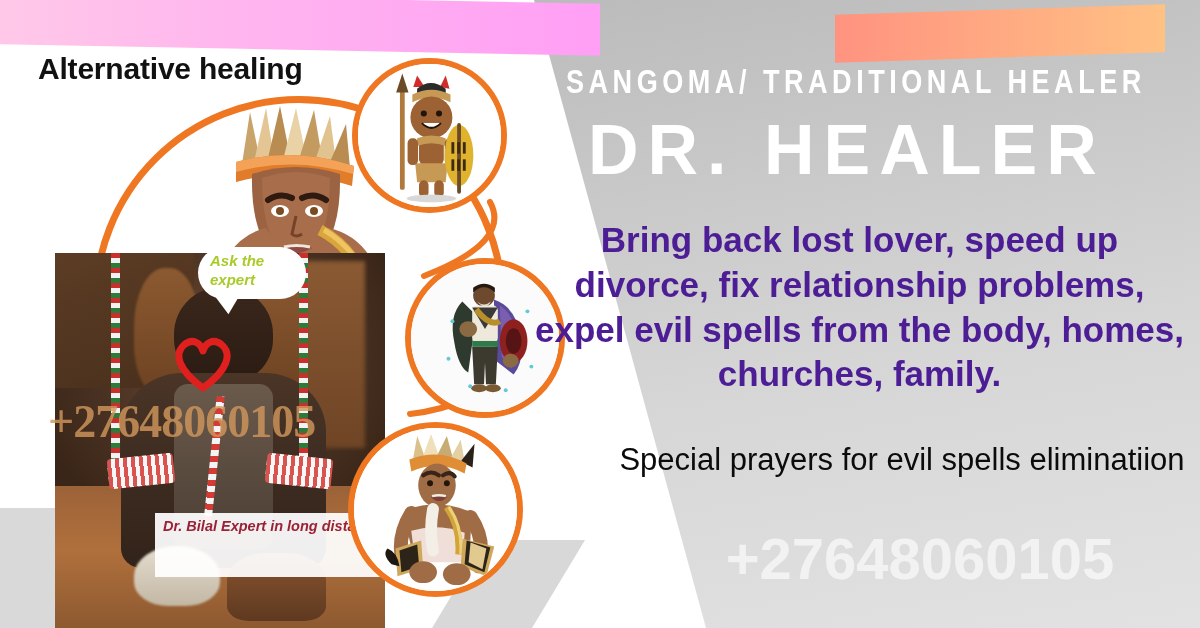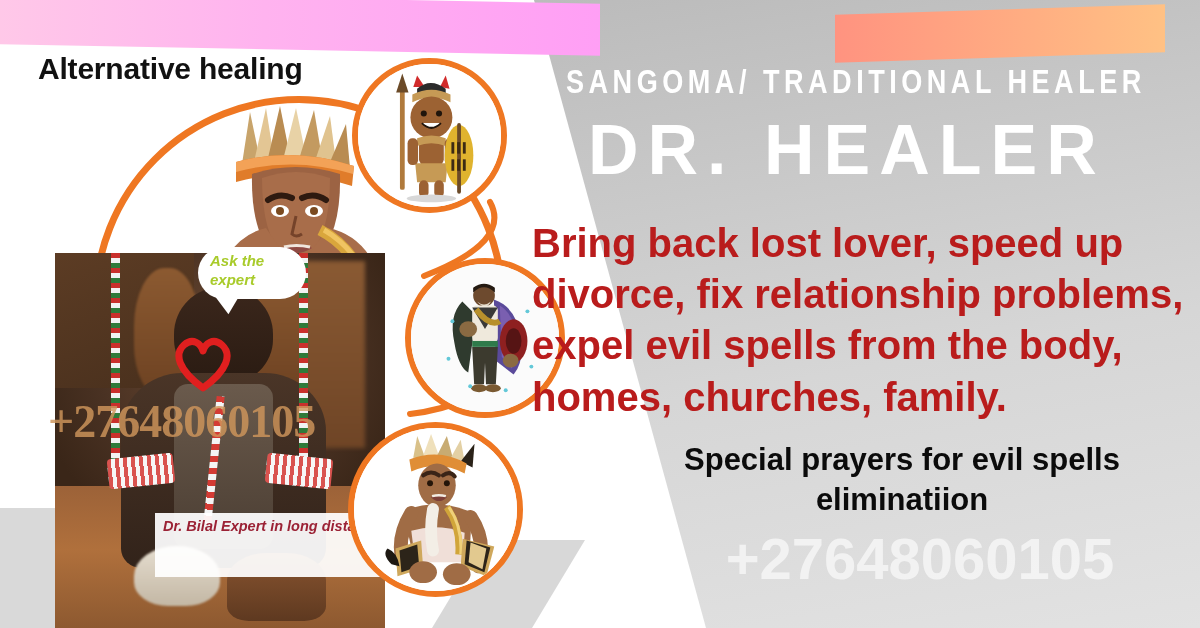--- a/index.html
+++ b/index.html
@@ -213,26 +213,26 @@
     transform:scaleX(0.82);transform-origin:left center;
     white-space:nowrap;
   }
   .bigname{
     position:absolute;left:588px;top:110px;width:600px;
     font-size:70px;font-weight:bold;color:#ffffff;
     letter-spacing:9px;white-space:nowrap;
   }
   .redtext{
     position:absolute;left:532px;top:218px;width:655px;
-    font-size:40px;font-weight:bold;color:#b91c1c;
-    text-align:left;line-height:1.28;
+    font-size:35px;font-weight:bold;color:#4c1d95;
+    text-align:center;line-height:1.28;
   }
   .blacktext{
     position:absolute;left:612px;top:440px;width:580px;
-    font-size:31px;font-weight:bold;color:#0b0b0b;
+    font-size:31px;font-weight:normal;color:#0b0b0b;
     text-align:center;line-height:1.30;
   }
   .ghost-phone{
     position:absolute;left:640px;top:525px;width:560px;
     font-size:58px;font-weight:bold;
     color:rgba(255,255,255,0.62);
     text-align:center;letter-spacing:0px;white-space:nowrap;
   }
 </style>
 </head>

